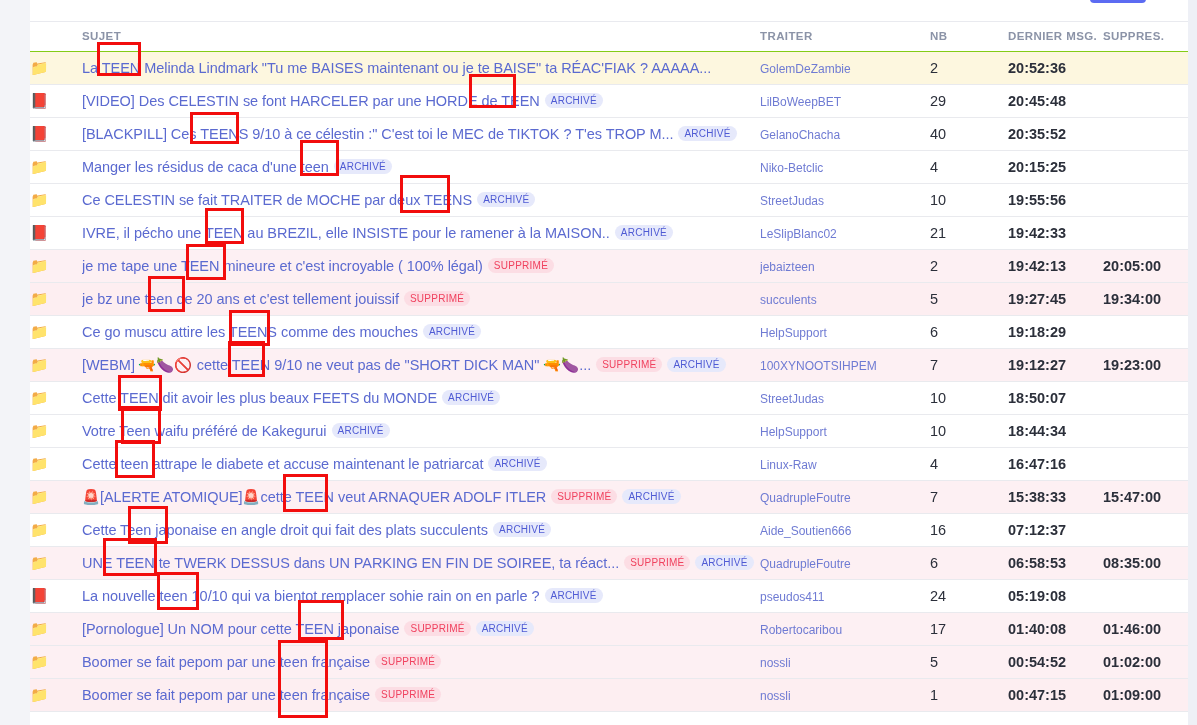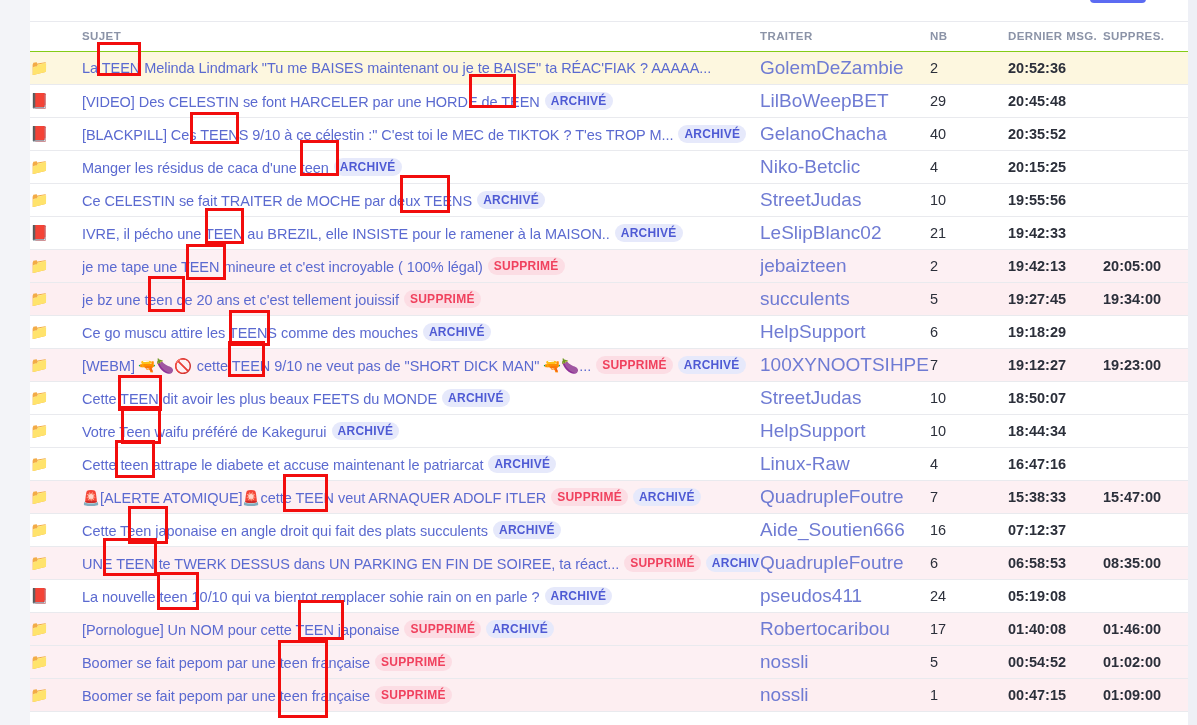--- a/index.html
+++ b/index.html
@@ -80,35 +80,35 @@
 
   .subject-link {
     color: #5b6ad0;
     text-decoration: none;
     font-size: 14.5px;
     letter-spacing: -0.05px;
   }
 
   .badge {
     display: inline-block;
-    font-size: 12px;
-    font-weight: 700;
+    font-size: 10px;
+    font-weight: 400;
     letter-spacing: .25px;
     padding: 2px 6px 2px 6px;
     border-radius: 9px;
     vertical-align: 2px;
     margin-left: 5px;
   }
   .badge.supprime { background: #fcdde4; color: #f0415e; }
   .badge.archive  { background: #e6e9fb; color: #4e5ad4; }
 
   .author-link {
     color: #6f7bd3;
     text-decoration: none;
-    font-size: 19px;
+    font-size: 12px;
   }
 
   td.nb-cell   { color: #2b2f3a; font-size: 13.5px; }
   td.last-cell { color: #2b2f3a; font-size: 13.5px; font-weight: bold; }
   td.supp-cell { color: #2b2f3a; font-size: 13.5px; font-weight: bold; }
   td.subj-cell { padding-left: 0; }
 
   
   #annots { position: absolute; left:0; top:0; width:1197px; height:725px; pointer-events:none; }
   .annot-box {

